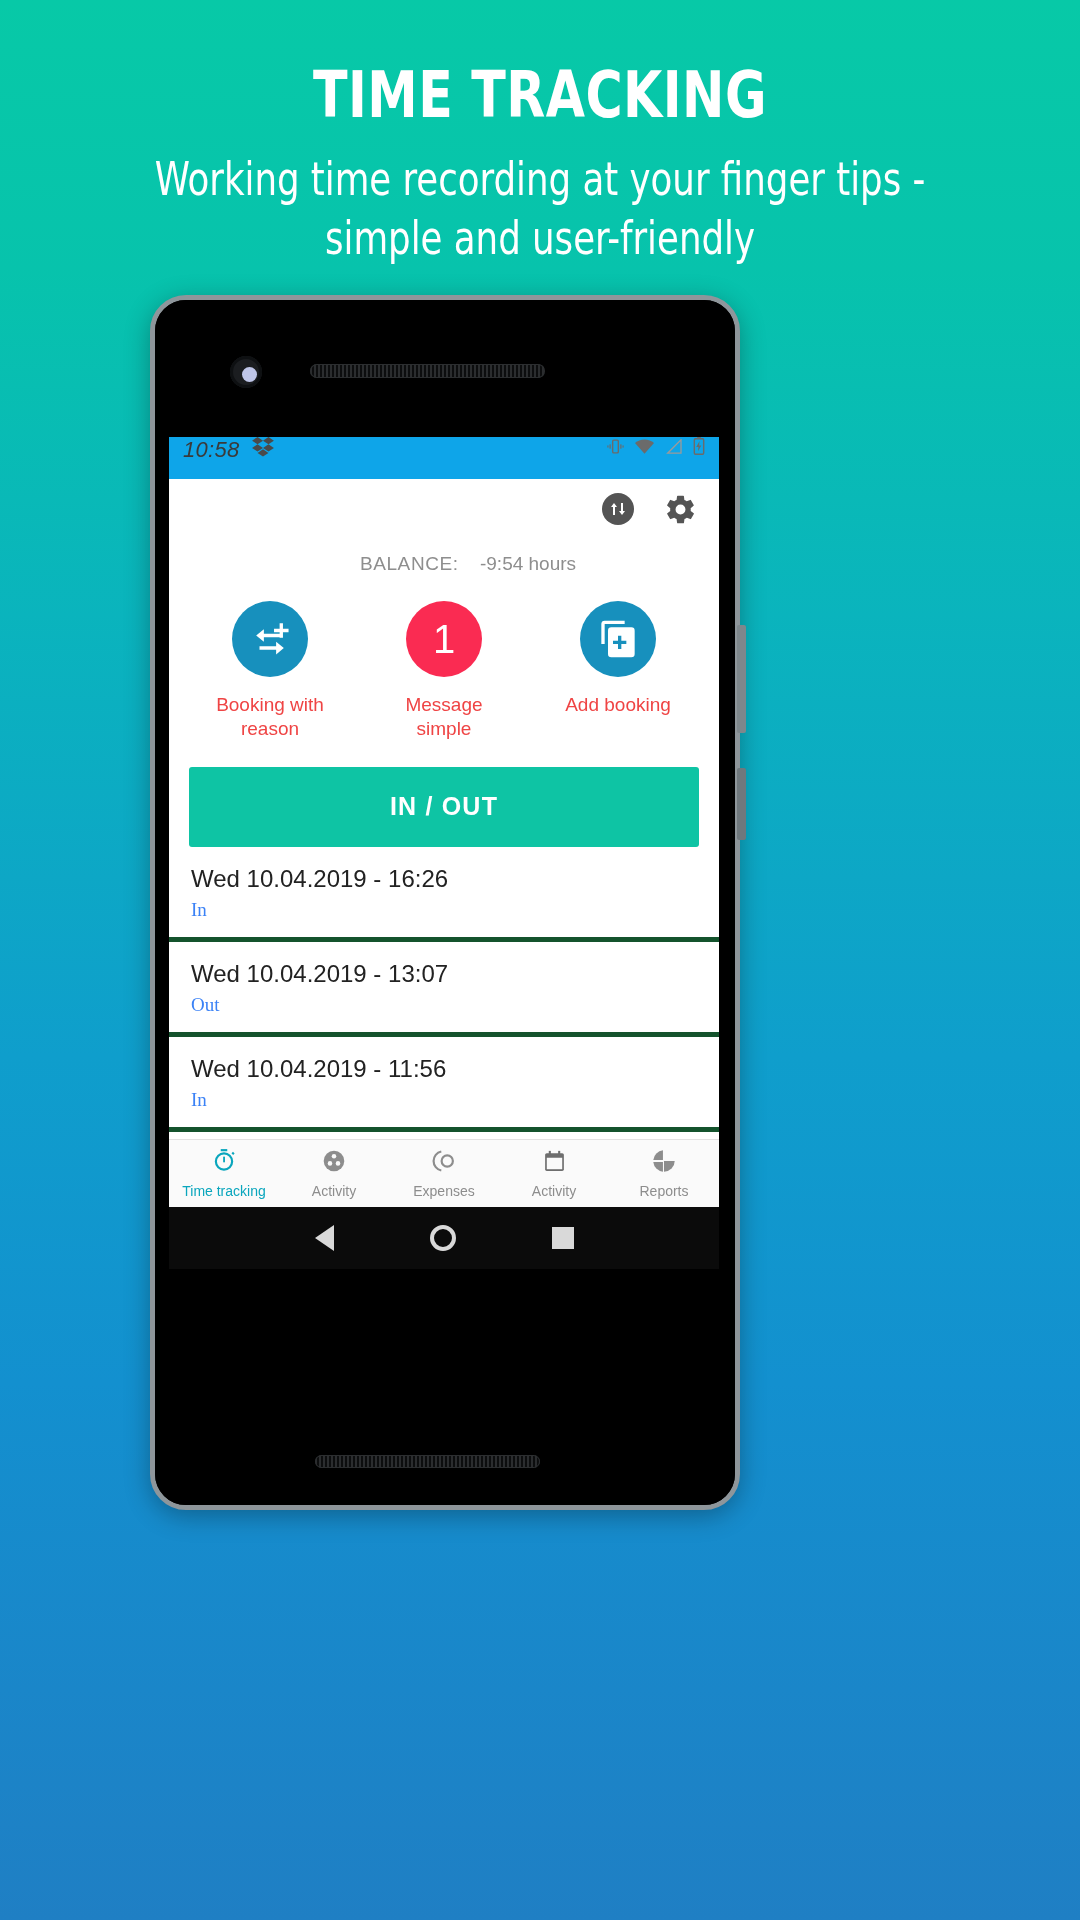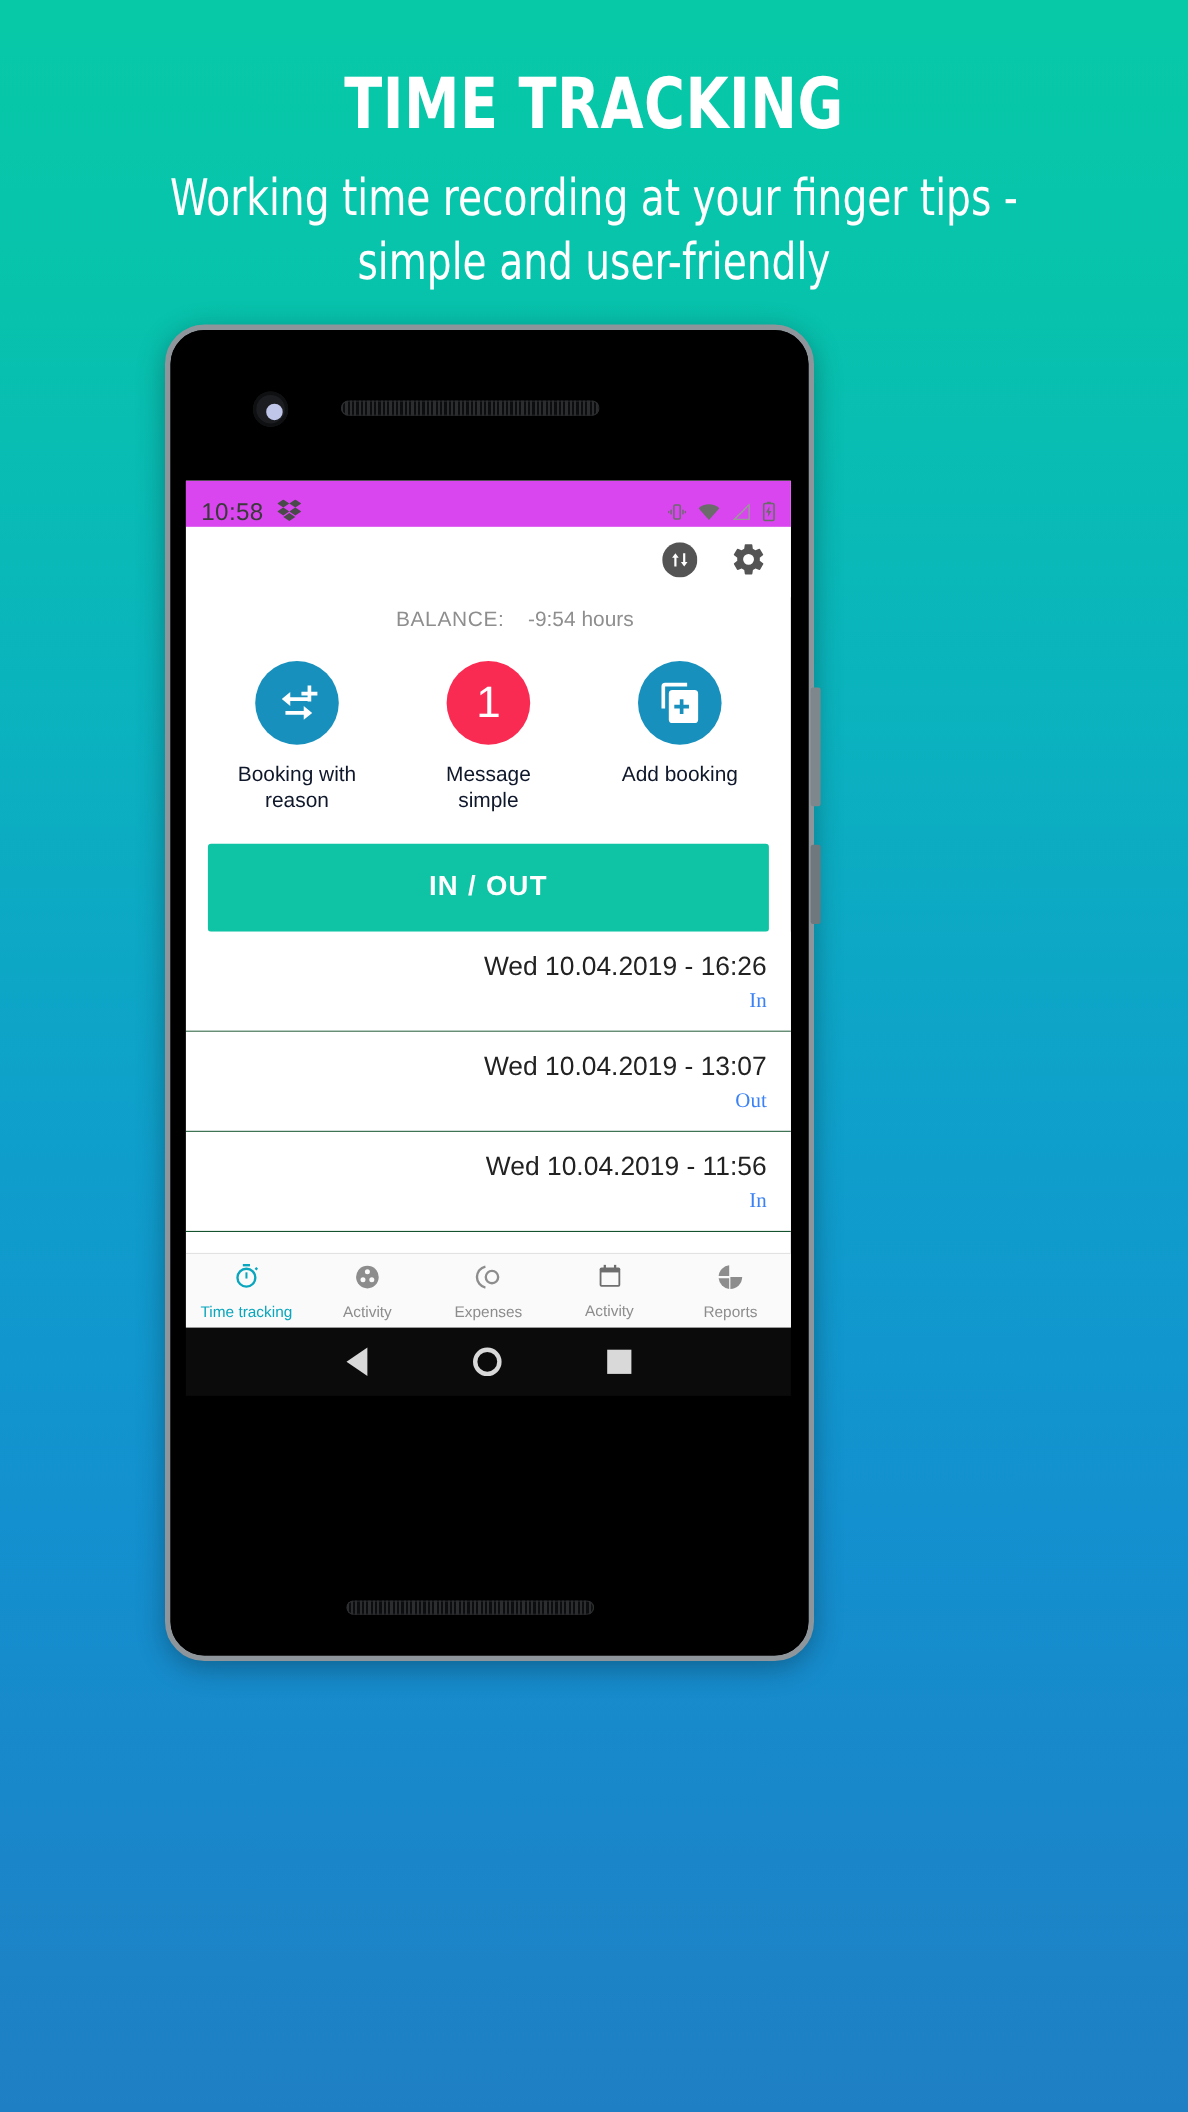--- a/index.html
+++ b/index.html
@@ -38,50 +38,50 @@
   .cam { position:absolute; left:75px; top:56px; width:32px; height:32px; border-radius:50%; background:#1b1d20; box-shadow:inset 0 0 0 3px #0e1012; }
   .cam::after { content:""; position:absolute; left:12px; top:11px; width:15px; height:15px; border-radius:50%; background:#bfc6e8; }
   .speaker { position:absolute; left:155px; top:64px; width:235px; height:14px; border-radius:7px;
     background:repeating-linear-gradient(90deg,#2b2d2f 0 2px,#0c0d0e 2px 4px); box-shadow:inset 0 0 0 1px #2c2e30; }
   .speaker-bot { position:absolute; left:160px; top:1155px; width:225px; height:13px; border-radius:7px;
     background:repeating-linear-gradient(90deg,#2b2d2f 0 2px,#0c0d0e 2px 4px); box-shadow:inset 0 0 0 1px #2c2e30; }
 
   
   .screen { position:absolute; left:14px; top:137px; width:550px; height:770px; background:#fff; overflow:hidden; }
 
-  .statusbar { height:42px; display:flex; align-items:flex-end; padding:0 14px; background:#d946ef; }
+  .statusbar { height:42px; display:flex; align-items:flex-start; padding:0 14px; background:#0ea5e9;font-style:italic; }
   .sb-time { font-size:22px; color:#3a3a3a; font-weight:normal; letter-spacing:.3px; }
   .sb-dropbox { margin-left:12px; display:inline-block; }
   .sb-right { margin-left:auto; display:flex; align-items:center; gap:11px; }
 
   .appbar { height:64px; display:flex; align-items:center; justify-content:flex-end; padding:0 22px; gap:30px; background:#fff; }
 
   .username { text-align:center; font-size:38px; font-weight:bold; color:#1c1c1c; margin-top:8px; letter-spacing:-0.3px; }
   .balance { text-align:center; font-size:19px; color:#8e8e8e; margin-top:10px;padding-left:48px; }
   .balance .lbl { letter-spacing:.6px; }
   .balance .val { margin-left:16px; }
 
   .actions { display:flex; margin-top:26px; padding:0 14px; }
   .action { flex:1; display:flex; flex-direction:column; align-items:center; }
   .circle { width:76px; height:76px; border-radius:50%; display:flex; align-items:center; justify-content:center; }
   .circle.blue { background:#1790bd; }
   .circle.red  { background:#fa2b52; }
   .badge-num { color:#fff; font-size:40px; font-weight:normal; line-height:1; }
-  .action-label { margin-top:16px; font-size:19px; color:#0f172a; text-align:center; line-height:1.25; }
+  .action-label { margin-top:16px; font-size:19px; color:#ef4444; text-align:center; line-height:1.25; }
 
   .inout {
     margin:26px 20px 0 20px; height:80px; background:#0ec4a4; border-radius:3px;
     display:flex; align-items:center; justify-content:center;
     color:#fff; font-size:25px; font-weight:bold; letter-spacing:1.2px;
   }
 
   .lb-header { margin-top:22px; height:48px; background:#f4f4f4; display:flex; align-items:center; padding-left:22px;
     font-size:21px; font-weight:bold; color:#232323; }
 
-  .booking { padding:18px 22px 16px 22px; border-bottom:1px solid #14532d; background:#fff;text-align:right; }
+  .booking { padding:18px 22px 16px 22px; border-bottom:5px solid #14532d; background:#fff; }
   .booking .bk-date { font-size:24px; color:#222; }
   .booking .bk-type { font-size:19px; color:#3b82f6; margin-top:6px;font-family:Liberation Serif, serif; }
 
   .bottomnav { position:absolute; left:0; bottom:0; width:550px; height:68px; background:#fafafa;
     border-top:1px solid #e2e2e2; display:flex; }
   .nav-item { flex:1; display:flex; flex-direction:column; align-items:center; justify-content:center; gap:5px; }
   .nav-label { font-size:14px; color:#8d8d8d; }
   .nav-item.active .nav-label { color:#0aa6bd; }
 
   .navbar-sys { position:absolute; left:14px; top:907px; width:550px; height:62px; background:#0b0b0b;

